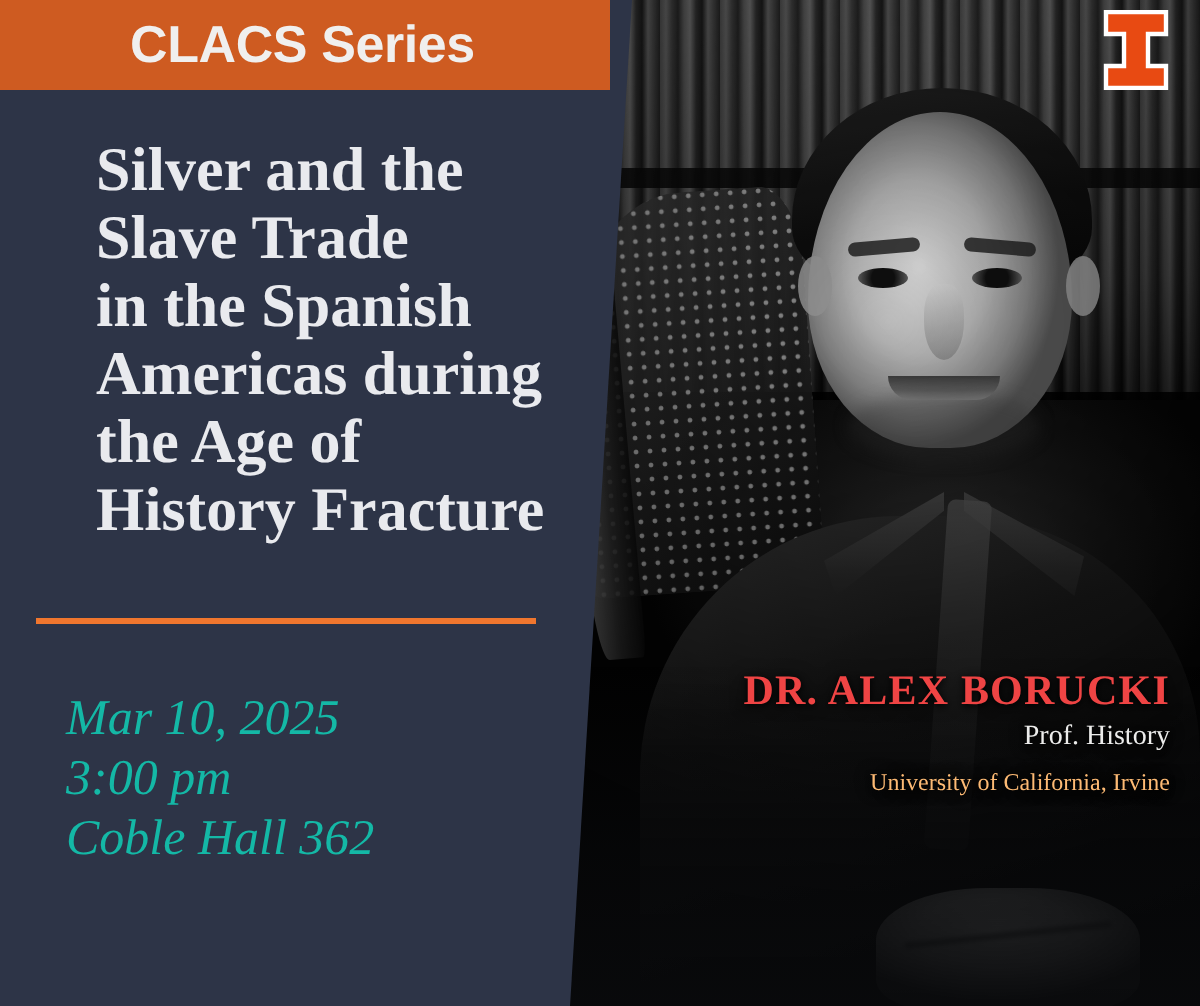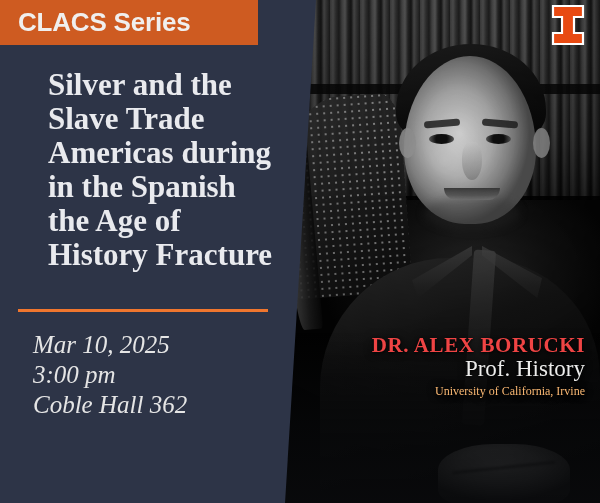--- a/index.html
+++ b/index.html
@@ -272,20 +272,21 @@
 
   .banner {
     position: absolute;
     left: 0;
     top: 0;
     width: 258px;
     height: 45px;
     background: #ce5b21;
     display: flex;
     align-items: center;
+    padding-left: 47px;
   }
   .banner-text {
     font-family: "Liberation Sans", sans-serif;
     font-weight: bold;
     font-size: 26px;
     color: #f0efee;
     letter-spacing: -0.2px;
     padding-left: 18px;
   }
 
@@ -308,26 +309,26 @@
     left: 18px;
     top: 309px;
     width: 250px;
     height: 3px;
     background: #f0762e;
   }
 
   .when-where {
     position: absolute;
     left: 33px;
-    top: 330px;
+    top: 345px;
     font-family: "Liberation Serif", serif;
     font-style: italic;
     font-size: 25px;
     line-height: 30px;
-    color: #e5e5e5;
+    color: #14b8a6;
   }
   .when-where .wl { display: block; white-space: nowrap; }
 
   
   .logo-i {
     position: absolute;
     left: 548px;
     top: 5px;
     width: 40px;
     height: 40px;
@@ -345,21 +346,21 @@
     font-family: "Liberation Serif", serif;
     font-weight: bold;
     font-size: 21px;
     letter-spacing: .6px;
     color: #ef4444;
     line-height: 24px;
     white-space: nowrap;
   }
   .speaker-role {
     font-family: "Liberation Serif", serif;
-    font-size: 23px;
+    font-size: 14px;
     color: #ececeb;
     line-height: 23px;
     white-space: nowrap;
   }
   .speaker-affil {
     font-family: "Liberation Serif", serif;
     font-size: 12px;
     color: #fdba74;
     line-height: 23px;
     white-space: nowrap;
@@ -407,22 +408,22 @@
 
   <div class="navy-panel">
 
     <div class="banner">
       <span class="banner-text">CLACS Series</span>
     </div>
 
     <div class="talk-title">
       <span class="tl">Silver and the</span>
       <span class="tl">Slave Trade</span>
+      <span class="tl">in the Spanish</span>
       <span class="tl">Americas during</span>
-      <span class="tl">in the Spanish</span>
       <span class="tl">the Age of</span>
       <span class="tl">History Fracture</span>
     </div>
 
     <div class="rule"></div>
 
     <div class="when-where">
       <span class="wl">Mar 10, 2025</span>
       <span class="wl">3:00 pm</span>
       <span class="wl">Coble Hall 362</span>

